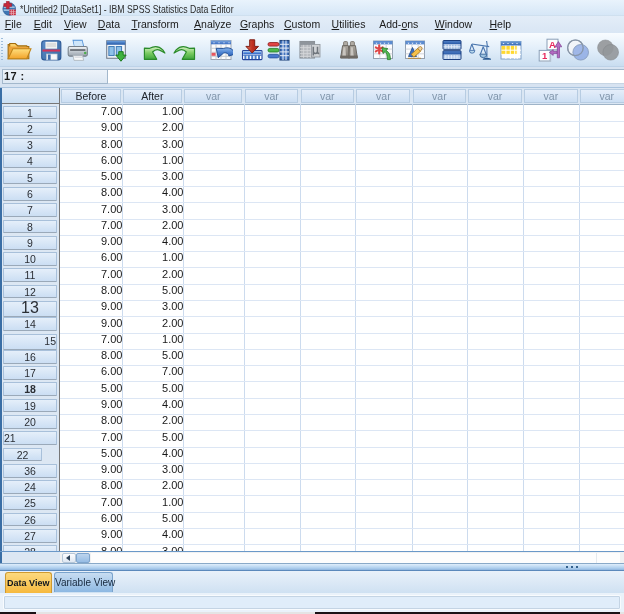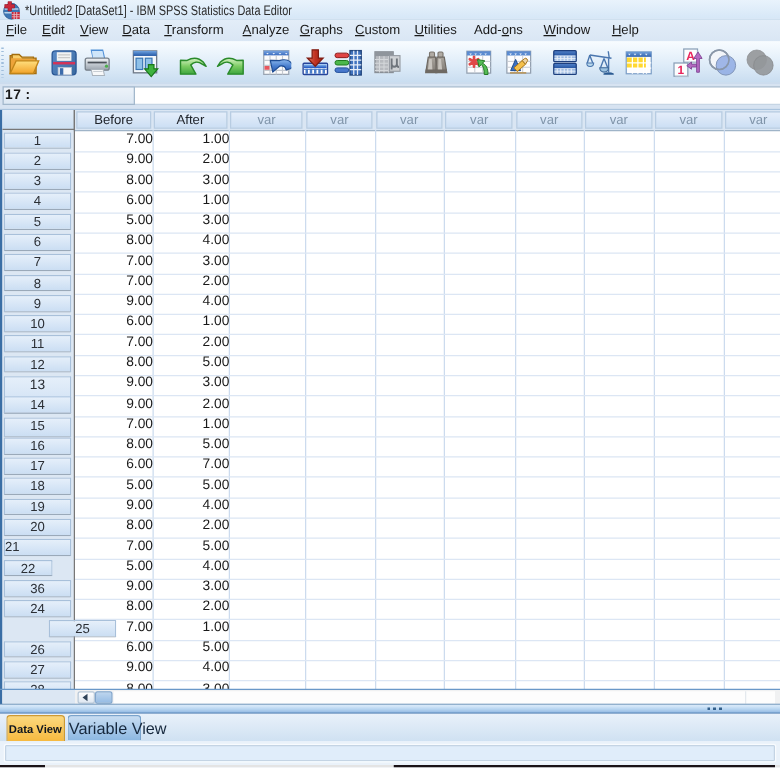--- a/index.html
+++ b/index.html
@@ -339,57 +339,57 @@
 <div class="abs" style="left:133.5px;top:233.1px;width:50px;height:16.3px;text-align:right;line-height:16.3px;color:#191919;font-size:11px;">4.00</div>
 <div class="abs" style="left:3px;top:252.1px;width:54px;height:13.8px;background:linear-gradient(#e5effa,#cbdef3);border:1px solid #a8c0da;border-bottom-color:#9aa9b9;border-radius:1px;text-align:center;line-height:12.8px;color:#2b2f35;font-size:10.5px;">10</div>
 <div class="abs" style="left:72.4px;top:249.4px;width:50px;height:16.3px;text-align:right;line-height:16.3px;color:#191919;font-size:11px;">6.00</div>
 <div class="abs" style="left:133.5px;top:249.4px;width:50px;height:16.3px;text-align:right;line-height:16.3px;color:#191919;font-size:11px;">1.00</div>
 <div class="abs" style="left:3px;top:268.4px;width:54px;height:13.8px;background:linear-gradient(#e5effa,#cbdef3);border:1px solid #a8c0da;border-bottom-color:#9aa9b9;border-radius:1px;text-align:center;line-height:12.8px;color:#2b2f35;font-size:10.5px;">11</div>
 <div class="abs" style="left:72.4px;top:265.7px;width:50px;height:16.3px;text-align:right;line-height:16.3px;color:#191919;font-size:11px;">7.00</div>
 <div class="abs" style="left:133.5px;top:265.7px;width:50px;height:16.3px;text-align:right;line-height:16.3px;color:#191919;font-size:11px;">2.00</div>
 <div class="abs" style="left:3px;top:284.7px;width:54px;height:13.8px;background:linear-gradient(#e5effa,#cbdef3);border:1px solid #a8c0da;border-bottom-color:#9aa9b9;border-radius:1px;text-align:center;line-height:12.8px;color:#2b2f35;font-size:10.5px;">12</div>
 <div class="abs" style="left:72.4px;top:282.0px;width:50px;height:16.3px;text-align:right;line-height:16.3px;color:#191919;font-size:11px;">8.00</div>
 <div class="abs" style="left:133.5px;top:282.0px;width:50px;height:16.3px;text-align:right;line-height:16.3px;color:#191919;font-size:11px;">5.00</div>
-<div class="abs" style="left:3px;top:301.0px;width:54px;height:30px;background:linear-gradient(#e5effa,#cbdef3);border:1px solid #a8c0da;border-bottom-color:#9aa9b9;border-radius:1px;text-align:center;line-height:12.8px;color:#2b2f35;font-size:11px;">13</div>
+<div class="abs" style="left:3px;top:301.0px;width:54px;height:16px;background:linear-gradient(#e5effa,#cbdef3);border:1px solid #a8c0da;border-bottom-color:#9aa9b9;border-radius:1px;text-align:center;line-height:12.8px;color:#2b2f35;font-size:16px;">13</div>
 <div class="abs" style="left:72.4px;top:298.3px;width:50px;height:16.3px;text-align:right;line-height:16.3px;color:#191919;font-size:11px;">9.00</div>
 <div class="abs" style="left:133.5px;top:298.3px;width:50px;height:16.3px;text-align:right;line-height:16.3px;color:#191919;font-size:11px;">3.00</div>
 <div class="abs" style="left:3px;top:317.2px;width:54px;height:13.8px;background:linear-gradient(#e5effa,#cbdef3);border:1px solid #a8c0da;border-bottom-color:#9aa9b9;border-radius:1px;text-align:center;line-height:12.8px;color:#2b2f35;font-size:10.5px;">14</div>
 <div class="abs" style="left:72.4px;top:314.5px;width:50px;height:16.3px;text-align:right;line-height:16.3px;color:#191919;font-size:11px;">9.00</div>
 <div class="abs" style="left:133.5px;top:314.5px;width:50px;height:16.3px;text-align:right;line-height:16.3px;color:#191919;font-size:11px;">2.00</div>
-<div class="abs" style="left:3px;top:333.5px;width:54px;height:16px;background:linear-gradient(#e5effa,#cbdef3);border:1px solid #a8c0da;border-bottom-color:#9aa9b9;border-radius:1px;text-align:center;line-height:12.8px;color:#2b2f35;font-size:10.5px;">15</div>
+<div class="abs" style="left:3px;top:333.5px;width:54px;height:16px;background:linear-gradient(#e5effa,#cbdef3);border:1px solid #a8c0da;border-bottom-color:#9aa9b9;border-radius:1px;text-align:right;line-height:12.8px;color:#2b2f35;font-size:10.5px;">15</div>
 <div class="abs" style="left:72.4px;top:330.8px;width:50px;height:16.3px;text-align:right;line-height:16.3px;color:#191919;font-size:11px;">7.00</div>
 <div class="abs" style="left:133.5px;top:330.8px;width:50px;height:16.3px;text-align:right;line-height:16.3px;color:#191919;font-size:11px;">1.00</div>
 <div class="abs" style="left:3px;top:349.8px;width:54px;height:13.8px;background:linear-gradient(#e5effa,#cbdef3);border:1px solid #a8c0da;border-bottom-color:#9aa9b9;border-radius:1px;text-align:center;line-height:12.8px;color:#2b2f35;font-size:10.5px;">16</div>
 <div class="abs" style="left:72.4px;top:347.1px;width:50px;height:16.3px;text-align:right;line-height:16.3px;color:#191919;font-size:11px;">8.00</div>
 <div class="abs" style="left:133.5px;top:347.1px;width:50px;height:16.3px;text-align:right;line-height:16.3px;color:#191919;font-size:11px;">5.00</div>
 <div class="abs" style="left:3px;top:366.1px;width:54px;height:13.8px;background:linear-gradient(#e5effa,#cbdef3);border:1px solid #a8c0da;border-bottom-color:#9aa9b9;border-radius:1px;text-align:center;line-height:12.8px;color:#2b2f35;font-size:10.5px;">17</div>
 <div class="abs" style="left:72.4px;top:363.4px;width:50px;height:16.3px;text-align:right;line-height:16.3px;color:#191919;font-size:11px;">6.00</div>
 <div class="abs" style="left:133.5px;top:363.4px;width:50px;height:16.3px;text-align:right;line-height:16.3px;color:#191919;font-size:11px;">7.00</div>
-<div class="abs" style="left:3px;top:382.4px;width:54px;height:13.8px;background:linear-gradient(#e5effa,#cbdef3);border:1px solid #a8c0da;border-bottom-color:#9aa9b9;border-radius:1px;text-align:center;line-height:12.8px;color:#2b2f35;font-size:10.5px;">18</div>
+<div class="abs" style="left:3px;top:382.4px;width:54px;height:13.8px;background:linear-gradient(#e5effa,#cbdef3);border:1px solid #a8c0da;border-bottom-color:#9aa9b9;border-radius:1px;text-align:center;line-height:12.8px;color:#2b2f35;font-size:10.5px;font-weight:bold;">18</div>
 <div class="abs" style="left:72.4px;top:379.7px;width:50px;height:16.3px;text-align:right;line-height:16.3px;color:#191919;font-size:11px;">5.00</div>
 <div class="abs" style="left:133.5px;top:379.7px;width:50px;height:16.3px;text-align:right;line-height:16.3px;color:#191919;font-size:11px;">5.00</div>
 <div class="abs" style="left:3px;top:398.6px;width:54px;height:13.8px;background:linear-gradient(#e5effa,#cbdef3);border:1px solid #a8c0da;border-bottom-color:#9aa9b9;border-radius:1px;text-align:center;line-height:12.8px;color:#2b2f35;font-size:10.5px;">19</div>
 <div class="abs" style="left:72.4px;top:395.9px;width:50px;height:16.3px;text-align:right;line-height:16.3px;color:#191919;font-size:11px;">9.00</div>
 <div class="abs" style="left:133.5px;top:395.9px;width:50px;height:16.3px;text-align:right;line-height:16.3px;color:#191919;font-size:11px;">4.00</div>
 <div class="abs" style="left:3px;top:414.9px;width:54px;height:13.8px;background:linear-gradient(#e5effa,#cbdef3);border:1px solid #a8c0da;border-bottom-color:#9aa9b9;border-radius:1px;text-align:center;line-height:12.8px;color:#2b2f35;font-size:10.5px;">20</div>
 <div class="abs" style="left:72.4px;top:412.2px;width:50px;height:16.3px;text-align:right;line-height:16.3px;color:#191919;font-size:11px;">8.00</div>
 <div class="abs" style="left:133.5px;top:412.2px;width:50px;height:16.3px;text-align:right;line-height:16.3px;color:#191919;font-size:11px;">2.00</div>
 <div class="abs" style="left:3px;top:431.2px;width:54px;height:13.8px;background:linear-gradient(#e5effa,#cbdef3);border:1px solid #a8c0da;border-bottom-color:#9aa9b9;border-radius:1px;text-align:left;line-height:12.8px;color:#2b2f35;font-size:10.5px;">21</div>
 <div class="abs" style="left:72.4px;top:428.5px;width:50px;height:16.3px;text-align:right;line-height:16.3px;color:#191919;font-size:11px;">7.00</div>
 <div class="abs" style="left:133.5px;top:428.5px;width:50px;height:16.3px;text-align:right;line-height:16.3px;color:#191919;font-size:11px;">5.00</div>
 <div class="abs" style="left:3px;top:447.5px;width:39px;height:13.8px;background:linear-gradient(#e5effa,#cbdef3);border:1px solid #a8c0da;border-bottom-color:#9aa9b9;border-radius:1px;text-align:center;line-height:12.8px;color:#2b2f35;font-size:10.5px;">22</div>
 <div class="abs" style="left:72.4px;top:444.8px;width:50px;height:16.3px;text-align:right;line-height:16.3px;color:#191919;font-size:11px;">5.00</div>
 <div class="abs" style="left:133.5px;top:444.8px;width:50px;height:16.3px;text-align:right;line-height:16.3px;color:#191919;font-size:11px;">4.00</div>
 <div class="abs" style="left:3px;top:463.8px;width:54px;height:13.8px;background:linear-gradient(#e5effa,#cbdef3);border:1px solid #a8c0da;border-bottom-color:#9aa9b9;border-radius:1px;text-align:center;line-height:12.8px;color:#2b2f35;font-size:10.5px;">36</div>
 <div class="abs" style="left:72.4px;top:461.1px;width:50px;height:16.3px;text-align:right;line-height:16.3px;color:#191919;font-size:11px;">9.00</div>
 <div class="abs" style="left:133.5px;top:461.1px;width:50px;height:16.3px;text-align:right;line-height:16.3px;color:#191919;font-size:11px;">3.00</div>
 <div class="abs" style="left:3px;top:480.0px;width:54px;height:13.8px;background:linear-gradient(#e5effa,#cbdef3);border:1px solid #a8c0da;border-bottom-color:#9aa9b9;border-radius:1px;text-align:center;line-height:12.8px;color:#2b2f35;font-size:10.5px;">24</div>
 <div class="abs" style="left:72.4px;top:477.3px;width:50px;height:16.3px;text-align:right;line-height:16.3px;color:#191919;font-size:11px;">8.00</div>
 <div class="abs" style="left:133.5px;top:477.3px;width:50px;height:16.3px;text-align:right;line-height:16.3px;color:#191919;font-size:11px;">2.00</div>
-<div class="abs" style="left:3px;top:496.3px;width:54px;height:13.8px;background:linear-gradient(#e5effa,#cbdef3);border:1px solid #a8c0da;border-bottom-color:#9aa9b9;border-radius:1px;text-align:center;line-height:12.8px;color:#2b2f35;font-size:10.5px;margin-left:36px;">25</div>
+<div class="abs" style="left:3px;top:496.3px;width:54px;height:13.8px;background:linear-gradient(#e5effa,#cbdef3);border:1px solid #a8c0da;border-bottom-color:#9aa9b9;border-radius:1px;text-align:center;line-height:12.8px;color:#2b2f35;font-size:10.5px;">25</div>
 <div class="abs" style="left:72.4px;top:493.6px;width:50px;height:16.3px;text-align:right;line-height:16.3px;color:#191919;font-size:11px;">7.00</div>
 <div class="abs" style="left:133.5px;top:493.6px;width:50px;height:16.3px;text-align:right;line-height:16.3px;color:#191919;font-size:11px;">1.00</div>
 <div class="abs" style="left:3px;top:512.6px;width:54px;height:13.8px;background:linear-gradient(#e5effa,#cbdef3);border:1px solid #a8c0da;border-bottom-color:#9aa9b9;border-radius:1px;text-align:center;line-height:12.8px;color:#2b2f35;font-size:10.5px;">26</div>
 <div class="abs" style="left:72.4px;top:509.9px;width:50px;height:16.3px;text-align:right;line-height:16.3px;color:#191919;font-size:11px;">6.00</div>
 <div class="abs" style="left:133.5px;top:509.9px;width:50px;height:16.3px;text-align:right;line-height:16.3px;color:#191919;font-size:11px;">5.00</div>
 <div class="abs" style="left:3px;top:528.9px;width:54px;height:13.8px;background:linear-gradient(#e5effa,#cbdef3);border:1px solid #a8c0da;border-bottom-color:#9aa9b9;border-radius:1px;text-align:center;line-height:12.8px;color:#2b2f35;font-size:10.5px;">27</div>
 <div class="abs" style="left:72.4px;top:526.2px;width:50px;height:16.3px;text-align:right;line-height:16.3px;color:#191919;font-size:11px;">9.00</div>
 <div class="abs" style="left:133.5px;top:526.2px;width:50px;height:16.3px;text-align:right;line-height:16.3px;color:#191919;font-size:11px;">4.00</div>
 <div class="abs" style="left:3px;top:545.2px;width:54px;height:13.8px;background:linear-gradient(#e5effa,#cbdef3);border:1px solid #a8c0da;border-bottom-color:#9aa9b9;border-radius:1px;text-align:center;line-height:12.8px;color:#2b2f35;font-size:10.5px;">28</div>
 <div class="abs" style="left:72.4px;top:542.5px;width:50px;height:16.3px;text-align:right;line-height:16.3px;color:#191919;font-size:11px;">8.00</div>
@@ -399,17 +399,17 @@
 <div class="abs" style="left:0;top:551.2px;width:624px;height:1.3px;background:#6a98c8;"></div>
 <div class="abs" style="left:62px;top:552.5px;width:14px;height:10px;background:linear-gradient(#fdfdfe,#dfe8f2);border:1px solid #b6c7d8;border-radius:2px;"></div>
 <div class="abs" style="left:65.5px;top:554.5px;width:0;height:0;border-top:3px solid transparent;border-bottom:3px solid transparent;border-right:4.5px solid #2e4258;"></div>
 <div class="abs" style="left:76px;top:552.5px;width:14px;height:10px;background:linear-gradient(#bdd5ee,#96bce4);border:1px solid #7fa5cd;border-radius:2px;"></div>
 <div class="abs" style="left:91px;top:552.5px;width:529px;height:10px;background:#fdfdfd;"></div>
 <div class="abs" style="left:596px;top:552.5px;width:1px;height:10px;background:#e4e9ee;"></div>
 <div class="abs" style="left:0;top:563px;width:624px;height:8px;background:linear-gradient(#5f87ae 0,#d9eafa 18%,#b6d4f0 55%,#9cc0e6 80%,#3e70a8 100%);"></div>
 <div class="abs" style="left:566px;top:565.6px;width:12px;height:2.4px;background:repeating-linear-gradient(90deg,#33608c 0,#33608c 2.4px,transparent 2.4px,transparent 4.8px);"></div>
 <div class="abs" style="left:0;top:571px;width:624px;height:22px;background:linear-gradient(#e9f1fa,#cfe1f2);"></div>
 <div class="abs" style="left:4.5px;top:571.5px;width:47.5px;height:21px;background:linear-gradient(#fcd97e,#f6b93f);border:1px solid #cf9a30;border-bottom:none;border-radius:3px 3px 0 0;text-align:center;line-height:20px;font-weight:bold;color:#10161e;font-size:9px;white-space:nowrap;">Data View</div>
-<div class="abs" style="left:54px;top:572px;width:59px;height:20px;background:linear-gradient(#c8ddf2,#8db8e2);border:1px solid #7aa3cc;border-bottom:none;border-radius:3px 3px 0 0;text-align:center;line-height:19px;color:#16283d;font-size:13px;white-space:nowrap;">Variable View</div>
+<div class="abs" style="left:54px;top:572px;width:59px;height:20px;background:linear-gradient(#c8ddf2,#8db8e2);border:1px solid #7aa3cc;border-bottom:none;border-radius:3px 3px 0 0;text-align:center;line-height:19px;color:#16283d;font-size:10px;white-space:nowrap;">Variable View</div>
 <div class="abs" style="left:0;top:593px;width:624px;height:19px;background:#eaf2fa;"></div>
 <div class="abs" style="left:3px;top:595px;width:618px;height:15px;background:#e0edfa;border:1px solid #f8fbfe;border-radius:2px;box-shadow:0 0 0 1px #c4d4e4 inset;"></div>
 <div class="abs" style="left:0;top:612px;width:624px;height:2px;background:#e4e4e4;"></div>
 <div class="abs" style="left:0;top:612px;width:36px;height:2px;background:#1a1216;"></div>
 <div class="abs" style="left:315px;top:612px;width:305px;height:2px;background:#1a1216;"></div>
 </body></html>

